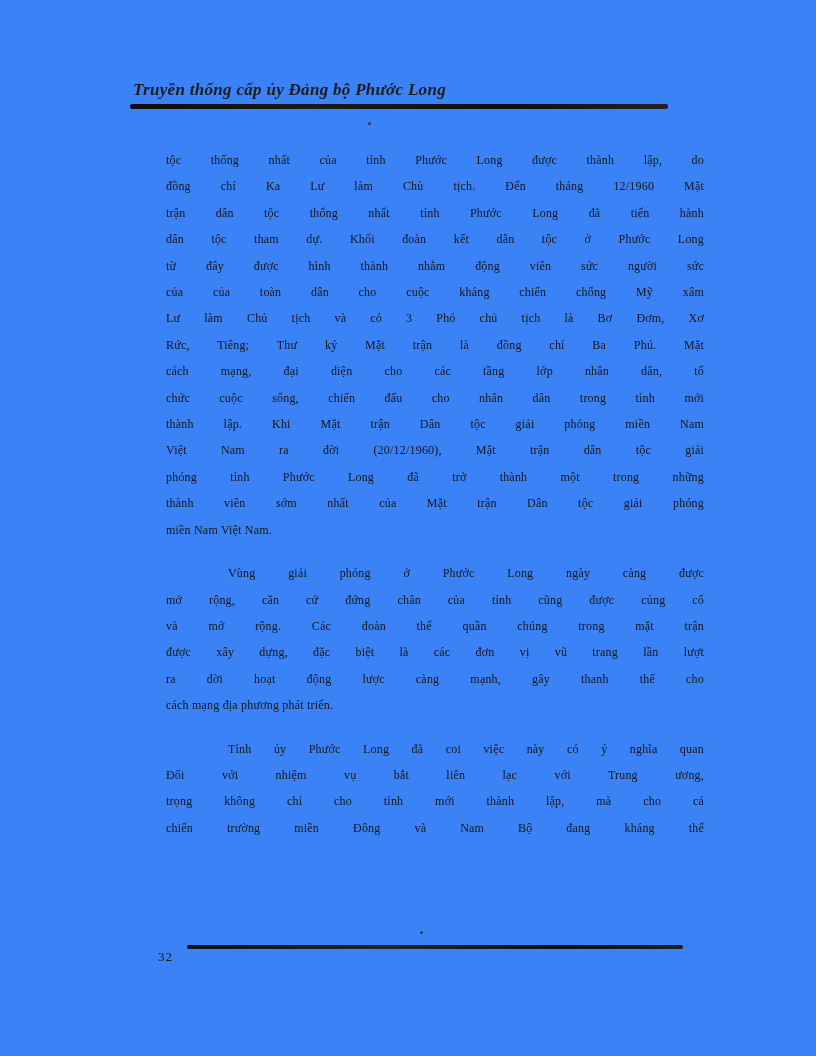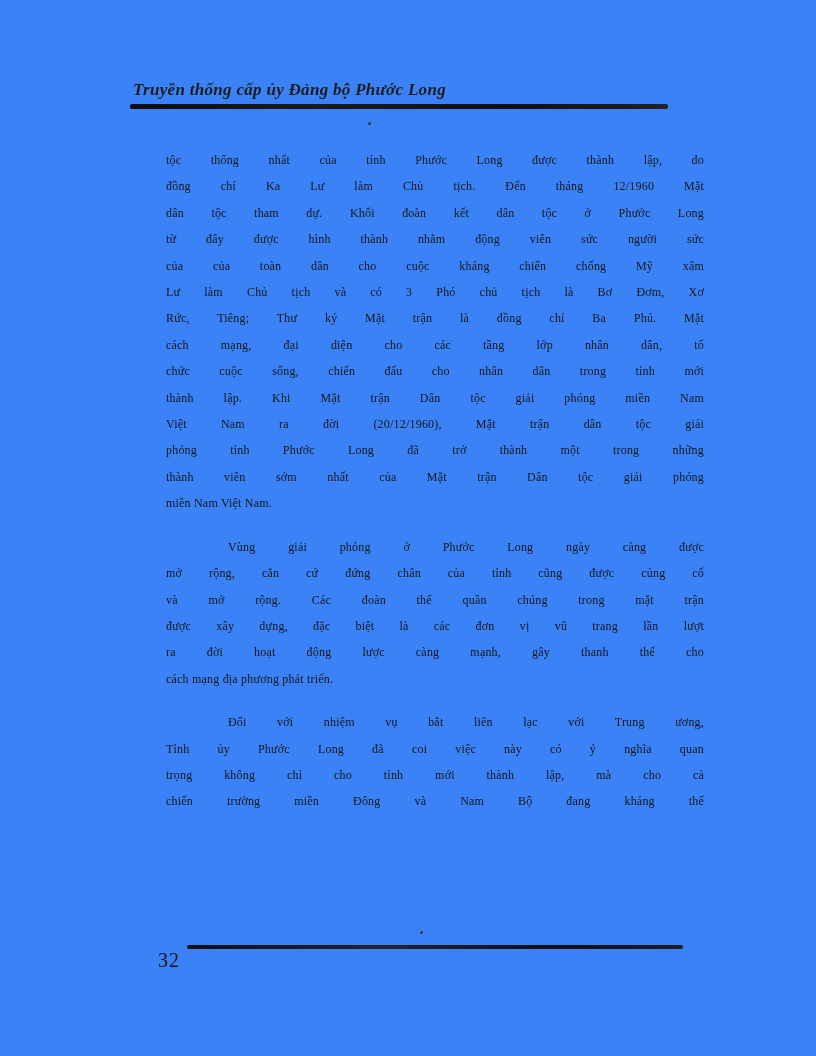--- a/index.html
+++ b/index.html
@@ -56,21 +56,21 @@
     top: 945px;
     width: 496px;
     height: 4px;
     background: linear-gradient(90deg, #111 0%, #242424 40%, #101010 75%, #1e1e1e 100%);
     border-radius: 2px;
   }
   .page-number {
     position: absolute;
     left: 158px;
     top: 949px;
-    font-size: 20px;
+    font-size: 13px;
     letter-spacing: 1px;
     color: #141414;
   }
   .speck {
     position: absolute;
     background: #3a3a3a;
     border-radius: 50%;
   }
   .speck-a { left: 420px; top: 931px; width: 3px; height: 3px; }
   .speck-b { left: 368px; top: 122px; width: 3px; height: 3px; }
@@ -81,20 +81,21 @@
 <div class="page">
 
   <span class="header-title">Truyền thống cấp ủy Đảng bộ Phước Long</span>
   <div class="rule-top"></div>
   <div class="speck speck-b"></div>
 
   <div class="body-text">
     <div class="para">
         <div class="line">tộc thống nhất của tỉnh Phước Long được thành lập, do</div>
         <div class="line">đồng chí Ka Lư làm Chủ tịch. Đến tháng 12/1960 Mặt</div>
+        <div class="line">trận dân tộc thống nhất tỉnh Phước Long đã tiến hành</div>
         <div class="line">dân tộc tham dự. Khối đoàn kết dân tộc ở Phước Long</div>
         <div class="line">từ đây được hình thành nhằm động viên sức người sức</div>
         <div class="line">của của toàn dân cho cuộc kháng chiến chống Mỹ xâm</div>
         <div class="line">Lư làm Chủ tịch và có 3 Phó chủ tịch là Bơ Đơm, Xơ</div>
         <div class="line">Rức, Tiêng; Thư ký Mặt trận là đồng chí Ba Phú. Mặt</div>
         <div class="line">cách mạng, đại diện cho các tầng lớp nhân dân, tổ</div>
         <div class="line">chức cuộc sống, chiến đấu cho nhân dân trong tỉnh mới</div>
         <div class="line">thành lập. Khi Mặt trận Dân tộc giải phóng miền Nam</div>
         <div class="line">Việt Nam ra đời (20/12/1960), Mặt trận dân tộc giải</div>
         <div class="line">phóng tỉnh Phước Long đã trở thành một trong những</div>
@@ -103,22 +104,22 @@
       </div>
     <div class="para indent">
         <div class="line">Vùng giải phóng ở Phước Long ngày càng được</div>
         <div class="line">mở rộng, căn cứ đứng chân của tỉnh cũng được củng cố</div>
         <div class="line">và mở rộng. Các đoàn thể quần chúng trong mặt trận</div>
         <div class="line">được xây dựng, đặc biệt là các đơn vị vũ trang lần lượt</div>
         <div class="line">ra đời hoạt động lược càng mạnh, gây thanh thế cho</div>
         <div class="line">cách mạng địa phương phát triển.</div>
       </div>
     <div class="para indent cont">
+        <div class="line">Tỉnh ủy Phước Long đã coi việc này có ý nghĩa quan</div>
         <div class="line">Đối với nhiệm vụ bắt liên lạc với Trung ương,</div>
-        <div class="line">Tỉnh ủy Phước Long đã coi việc này có ý nghĩa quan</div>
         <div class="line">trọng không chỉ cho tỉnh mới thành lập, mà cho cả</div>
         <div class="line">chiến trường miền Đông và Nam Bộ đang kháng thế</div>
       </div>
   </div>
 
   <div class="speck speck-a"></div>
   <div class="rule-bottom"></div>
   <span class="page-number">32</span>
 
 </div>

